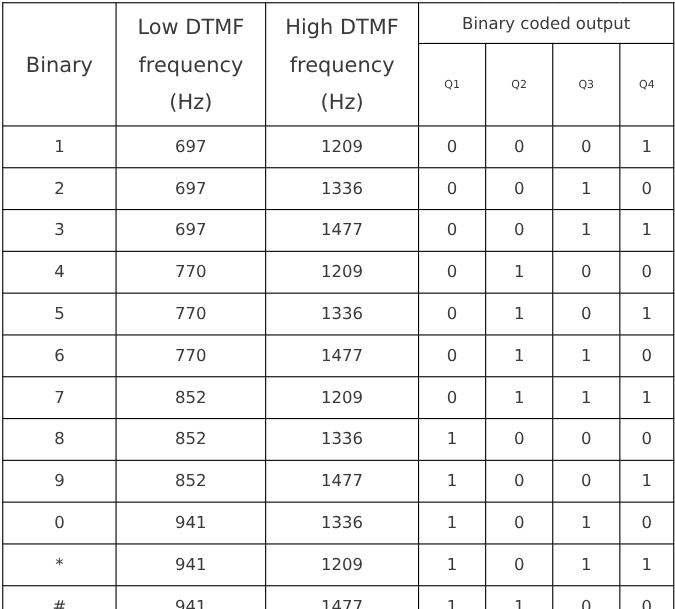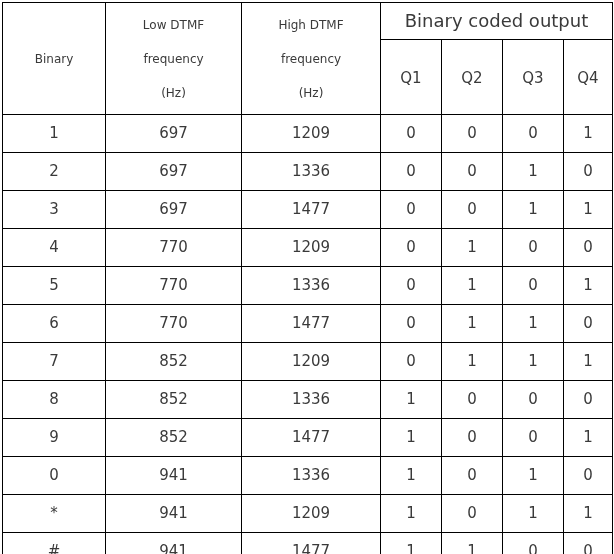--- a/index.html
+++ b/index.html
@@ -47,33 +47,33 @@
   col.c-high   { width: 139px; }
   col.c-q1     { width: 61px; }
   col.c-q2     { width: 61px; }
   col.c-q3     { width: 61px; }
   col.c-q4     { width: 49px; }
 
   
   th.head-button,
   th.head-low,
   th.head-high {
-    font-size: 12px;
+    font-size: 19px;
     line-height: 34px;
     height: 110px;
   }
 
   th.head-binary {
-    font-size: 18px;
+    font-size: 15px;
     height: 36px;
     line-height: 36px;
   }
 
   th.head-q {
-    font-size: 15px;
+    font-size: 10px;
     height: 74px;
     line-height: 74px;
     vertical-align: top;
   }
 
   th.head-q .q-inner {
     display: block;
     line-height: 34px;
     padding-top: 2px;
   }

